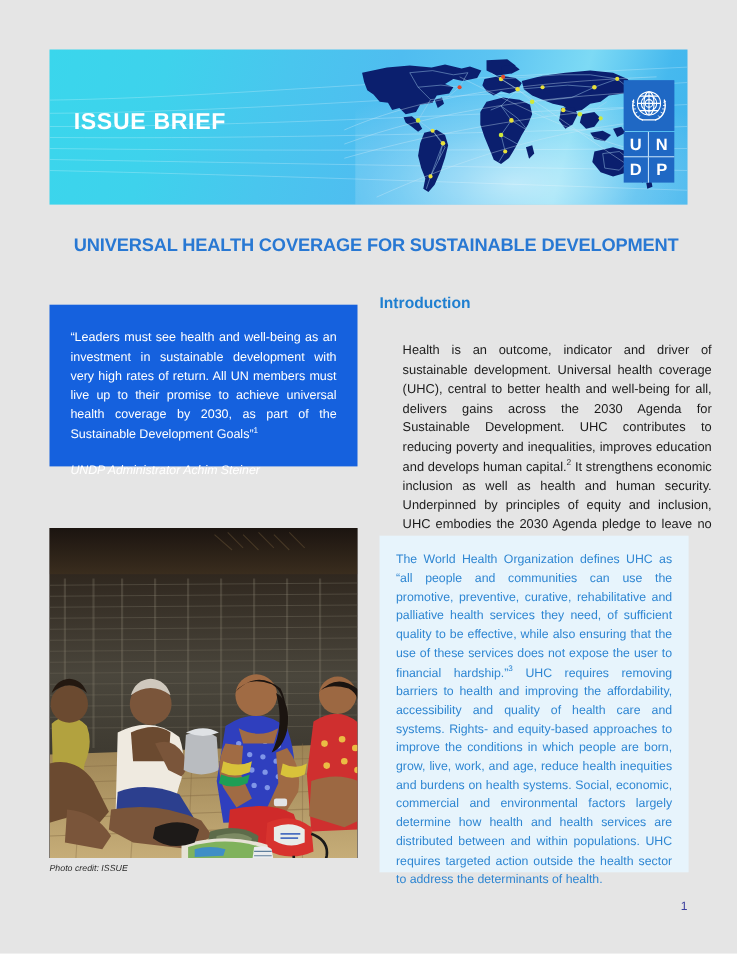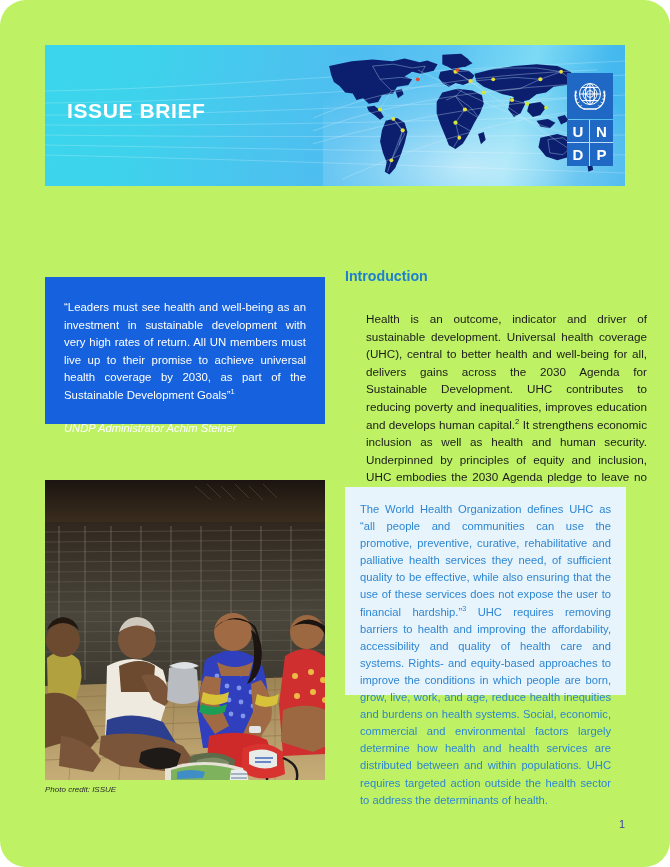--- a/index.html
+++ b/index.html
@@ -11,22 +11,21 @@
     width: 670px;
     height: 867px;
     position: relative;
     font-family: "Liberation Sans", sans-serif;
     overflow: hidden;
   }
 
   .page {
     position: absolute;
     inset: 0;
-    background: #bef264;
-    border-radius: 26px;
+    background: #e5e5e5;
   }
 
   
   .header-banner {
     position: absolute;
     left: 45px;
     top: 45px;
     width: 580px;
     height: 141px;
     background: linear-gradient(105deg,
@@ -207,21 +206,21 @@
     color: #2b2b2b;
     font-family: "Liberation Sans", sans-serif;
   }
 
   
   .who-box {
     position: absolute;
     left: 345px;
     top: 487px;
     width: 281px;
-    height: 208px;
+    height: 306px;
     background: #e7f4fc;
     box-sizing: border-box;
     padding: 14px 15px 14px 15px;
   }
   .who-text {
     color: #2e86d2;
     font-size: 11.2px;
     line-height: 17.1px;
     text-align: justify;
     font-family: "Liberation Sans", sans-serif;
@@ -383,20 +382,21 @@
       </svg>
       <div class="undp-letters">
         <span>U</span>
         <span>N</span>
         <span>D</span>
         <span>P</span>
       </div>
     </div>
   </div>
 
+  <div class="doc-title">UNIVERSAL HEALTH COVERAGE FOR SUSTAINABLE DEVELOPMENT</div>
 
   <div class="quote-box">
     <div class="quote-text"><span>“Leaders must see health and well-being as an investment in sustainable development with very high rates of return. All UN members must live up to their promise to achieve universal health coverage by 2030, as part of the Sustainable Development Goals”</span><sup>1</sup></div>
     <div class="quote-attrib">UNDP Administrator Achim Steiner</div>
   </div>
 
   <div class="intro-heading">Introduction</div>
   <div class="intro-body"><span>Health is an outcome, indicator and driver of sustainable development. Universal health coverage (UHC), central to better health and well-being for all, delivers gains across the 2030 Agenda for Sustainable Development. UHC contributes to reducing poverty and inequalities, improves education and develops human capital.</span><sup>2</sup><span> It strengthens economic inclusion as well as health and human security. Underpinned by principles of equity and inclusion, UHC embodies the 2030 Agenda pledge to leave no one behind.</span></div>
 
   <div class="photo-frame">

